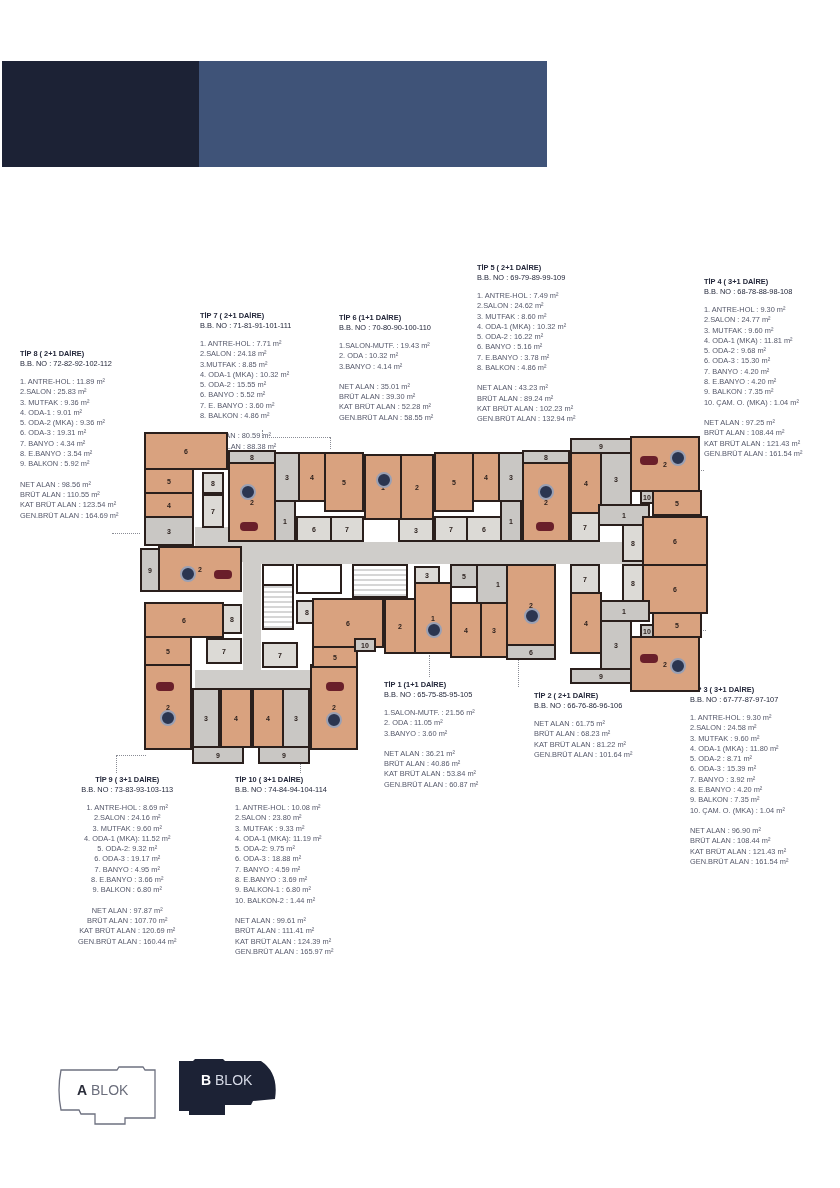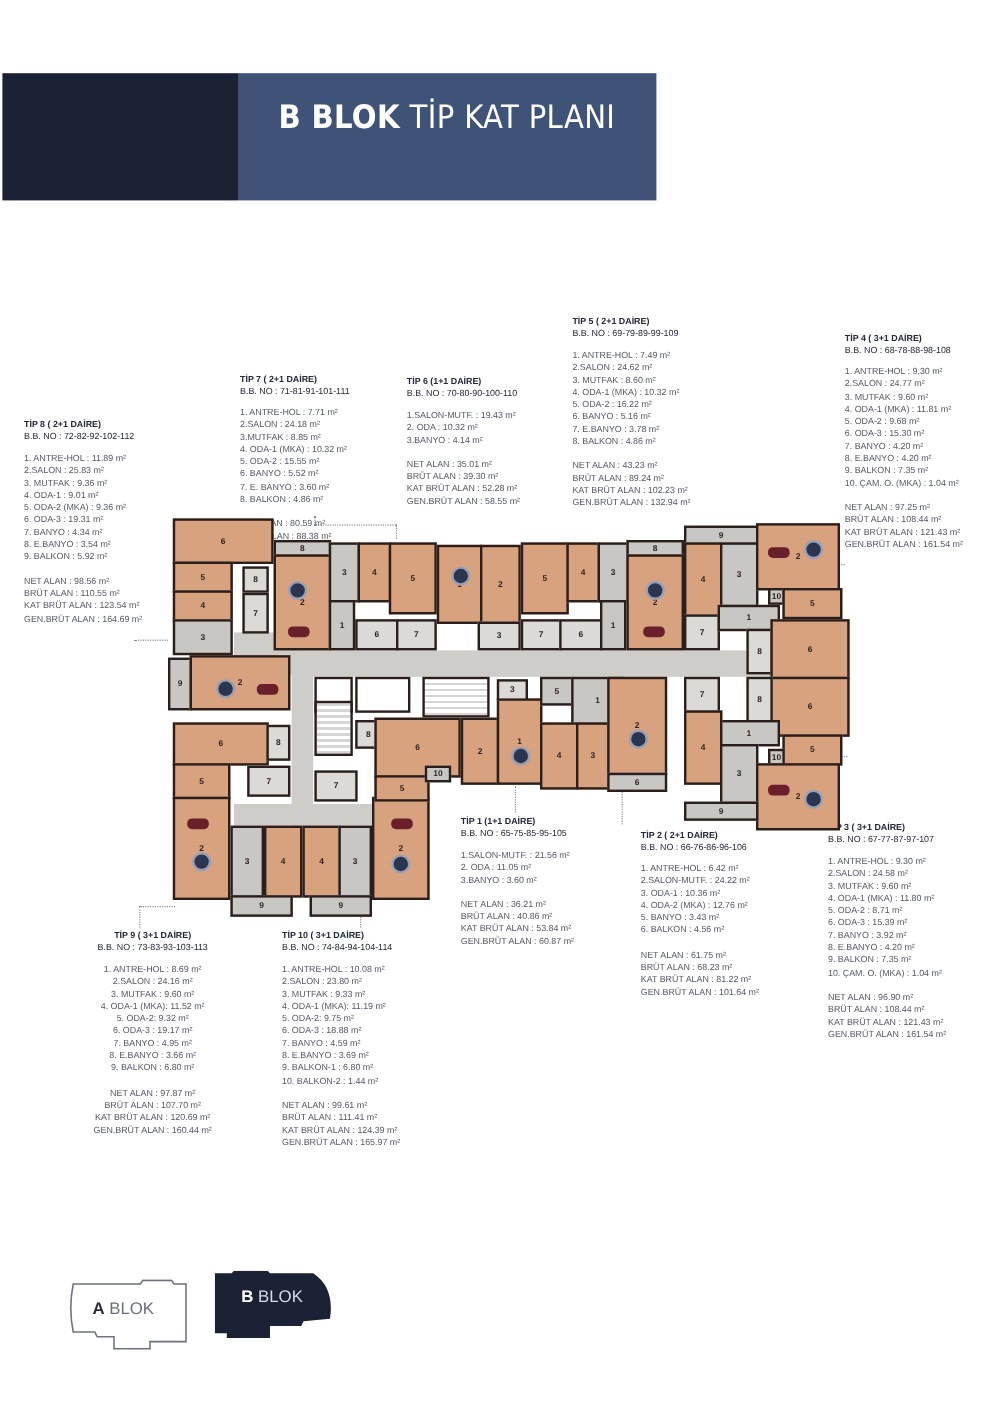--- a/index.html
+++ b/index.html
@@ -36,21 +36,20 @@
   .blok{position:absolute;}
   .blok .lbl{position:absolute;font-size:14px;white-space:nowrap;}
   .blok .lbl b{font-weight:bold;}
 </style>
 </head>
 <body>
 
 <div class="header">
   <div class="dark"></div>
   <div class="blue">
-    <div class="t1"><b>B BLOK</b> <span>TİP KAT PLANI</span></div>
   </div>
 </div>
 
 <div class="unit" style="left:200px;top:263px;margin-top:48px;">
     <div class="ttl">TİP 7 ( 2+1 DAİRE)</div>
     <div class="bb">B.B. NO : 71-81-91-101-111</div>
     <div class="rooms">
       <span class="row">1. ANTRE-HOL : 7.71 m²</span>
       <span class="row">2.SALON : 24.18 m²</span>
       <span class="row">3.MUTFAK : 8.85 m²</span>
@@ -156,28 +155,20 @@
     <div>
       <span class="row">NET ALAN : 36.21 m²</span>
       <span class="row">BRÜT ALAN : 40.86 m²</span>
       <span class="row">KAT BRÜT ALAN : 53.84 m²</span>
       <span class="row">GEN.BRÜT ALAN : 60.87 m²</span>
     </div>
   </div>
 <div class="unit" style="left:534px;top:691px;">
     <div class="ttl">TİP 2 ( 2+1 DAİRE)</div>
     <div class="bb">B.B. NO : 66-76-86-96-106</div>
-    <div class="rooms">
-      <span class="row">1. ANTRE-HOL : 6.42 m²</span>
-      <span class="row">2.SALON-MUTF. : 24.22 m²</span>
-      <span class="row">3. ODA-1 : 10.36 m²</span>
-      <span class="row">4. ODA-2 (MKA) : 12.76 m²</span>
-      <span class="row">5. BANYO : 3.43 m²</span>
-      <span class="row">6. BALKON : 4.56 m²</span>
-    </div>
     <div>
       <span class="row">NET ALAN : 61.75 m²</span>
       <span class="row">BRÜT ALAN : 68.23 m²</span>
       <span class="row">KAT BRÜT ALAN : 81.22 m²</span>
       <span class="row">GEN.BRÜT ALAN : 101.64 m²</span>
     </div>
   </div>
 <div class="unit" style="left:690px;top:685px;">
     <div class="ttl">TİP 3 ( 3+1 DAİRE)</div>
     <div class="bb">B.B. NO : 67-77-87-97-107</div>

